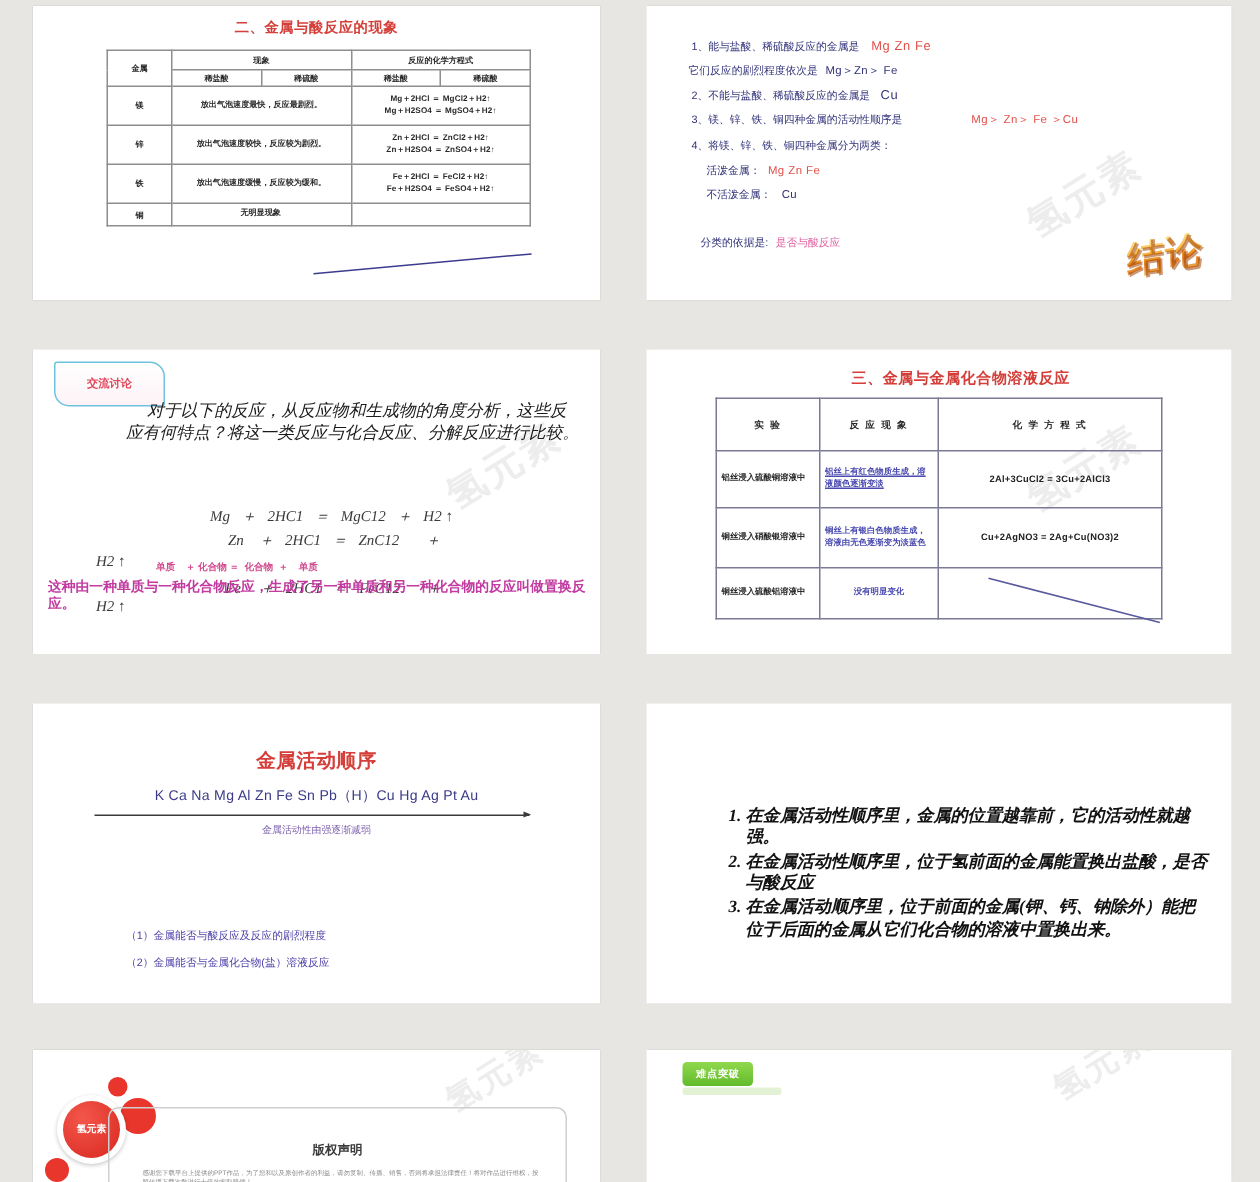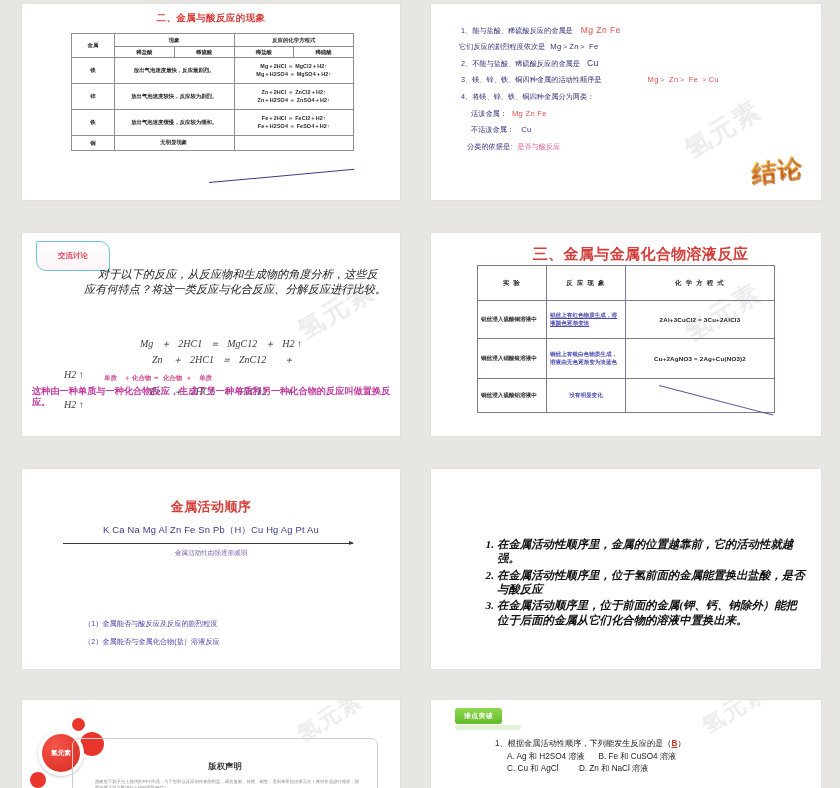--- a/index.html
+++ b/index.html
@@ -173,21 +173,21 @@
     position: absolute;
     left: 10px; right: 8px; top: 153px;
     color: #c23ba0;
     font-size: 9.2px;
     line-height: 1.2;
     font-weight: bold;
     font-family: "Liberation Serif", "DejaVu Serif", serif;
   }
 
   
-  .s4-title { position:absolute; top:12px; left:0; right:0; font-size:15px;margin-left:29px; }
+  .s4-title { position:absolute; top:12px; left:0; right:0; font-size:10px;margin-left:29px; }
   .s4-table {
     position: absolute;
     top: 32px; left: 46px;
     width: 298px;
     border: 0.8px solid #6f6f8c;
   }
   .s4-table td {
     border: 0.7px solid #7a7a95;
     font-size: 5.6px;
     vertical-align: middle;
@@ -448,21 +448,21 @@
       <div class="ln" style="left:40px; top:106px;">
         <span class="t-navy">活泼金属：</span>
         <span class="t-red chem-sm" style="margin-left:3px;">Mg  Zn  Fe</span>
       </div>
 
       <div class="ln" style="left:40px; top:122px;">
         <span class="t-navy">不活泼金属：</span>
         <span class="t-navy chem-sm" style="margin-left:5px;">Cu</span>
       </div>
 
-      <div class="ln" style="left:36px; top:139px;text-align:right;">
+      <div class="ln" style="left:36px; top:154px;text-align:right;">
         <span class="t-navy">分类的依据是:</span>
         <span class="t-pink" style="margin-left:3px;">是否与酸反应</span>
       </div>
 
       <div class="wordart">结论</div>
     </div>
   </div>
 
   <div class="slide col-l row-2">
     <div class="inner">
@@ -565,23 +565,16 @@
     </div>
   </div>
 
   <div class="slide col-r row-4">
     <div class="inner">
       <div class="wm" style="left:268px; top:-6px; font-size:22px;">氢元素</div>
 
       <div class="badge-shadow"></div>
       <div class="badge">难点突破</div>
 
-      <div class="quiz">
-        <div>
-          <span>1、根据金属活动性顺序，下列能发生反应的是（</span><span class="ans">B</span><span>）</span>
-        </div>
-        <div class="quiz-opts">A. Ag 和 H2SO4 溶液      B. Fe 和 CuSO4 溶液</div>
-        <div class="quiz-opts">C. Cu 和 AgCl         D. Zn 和 NaCl 溶液</div>
-      </div>
     </div>
   </div>
 
 </div>
 
 </body></html>

